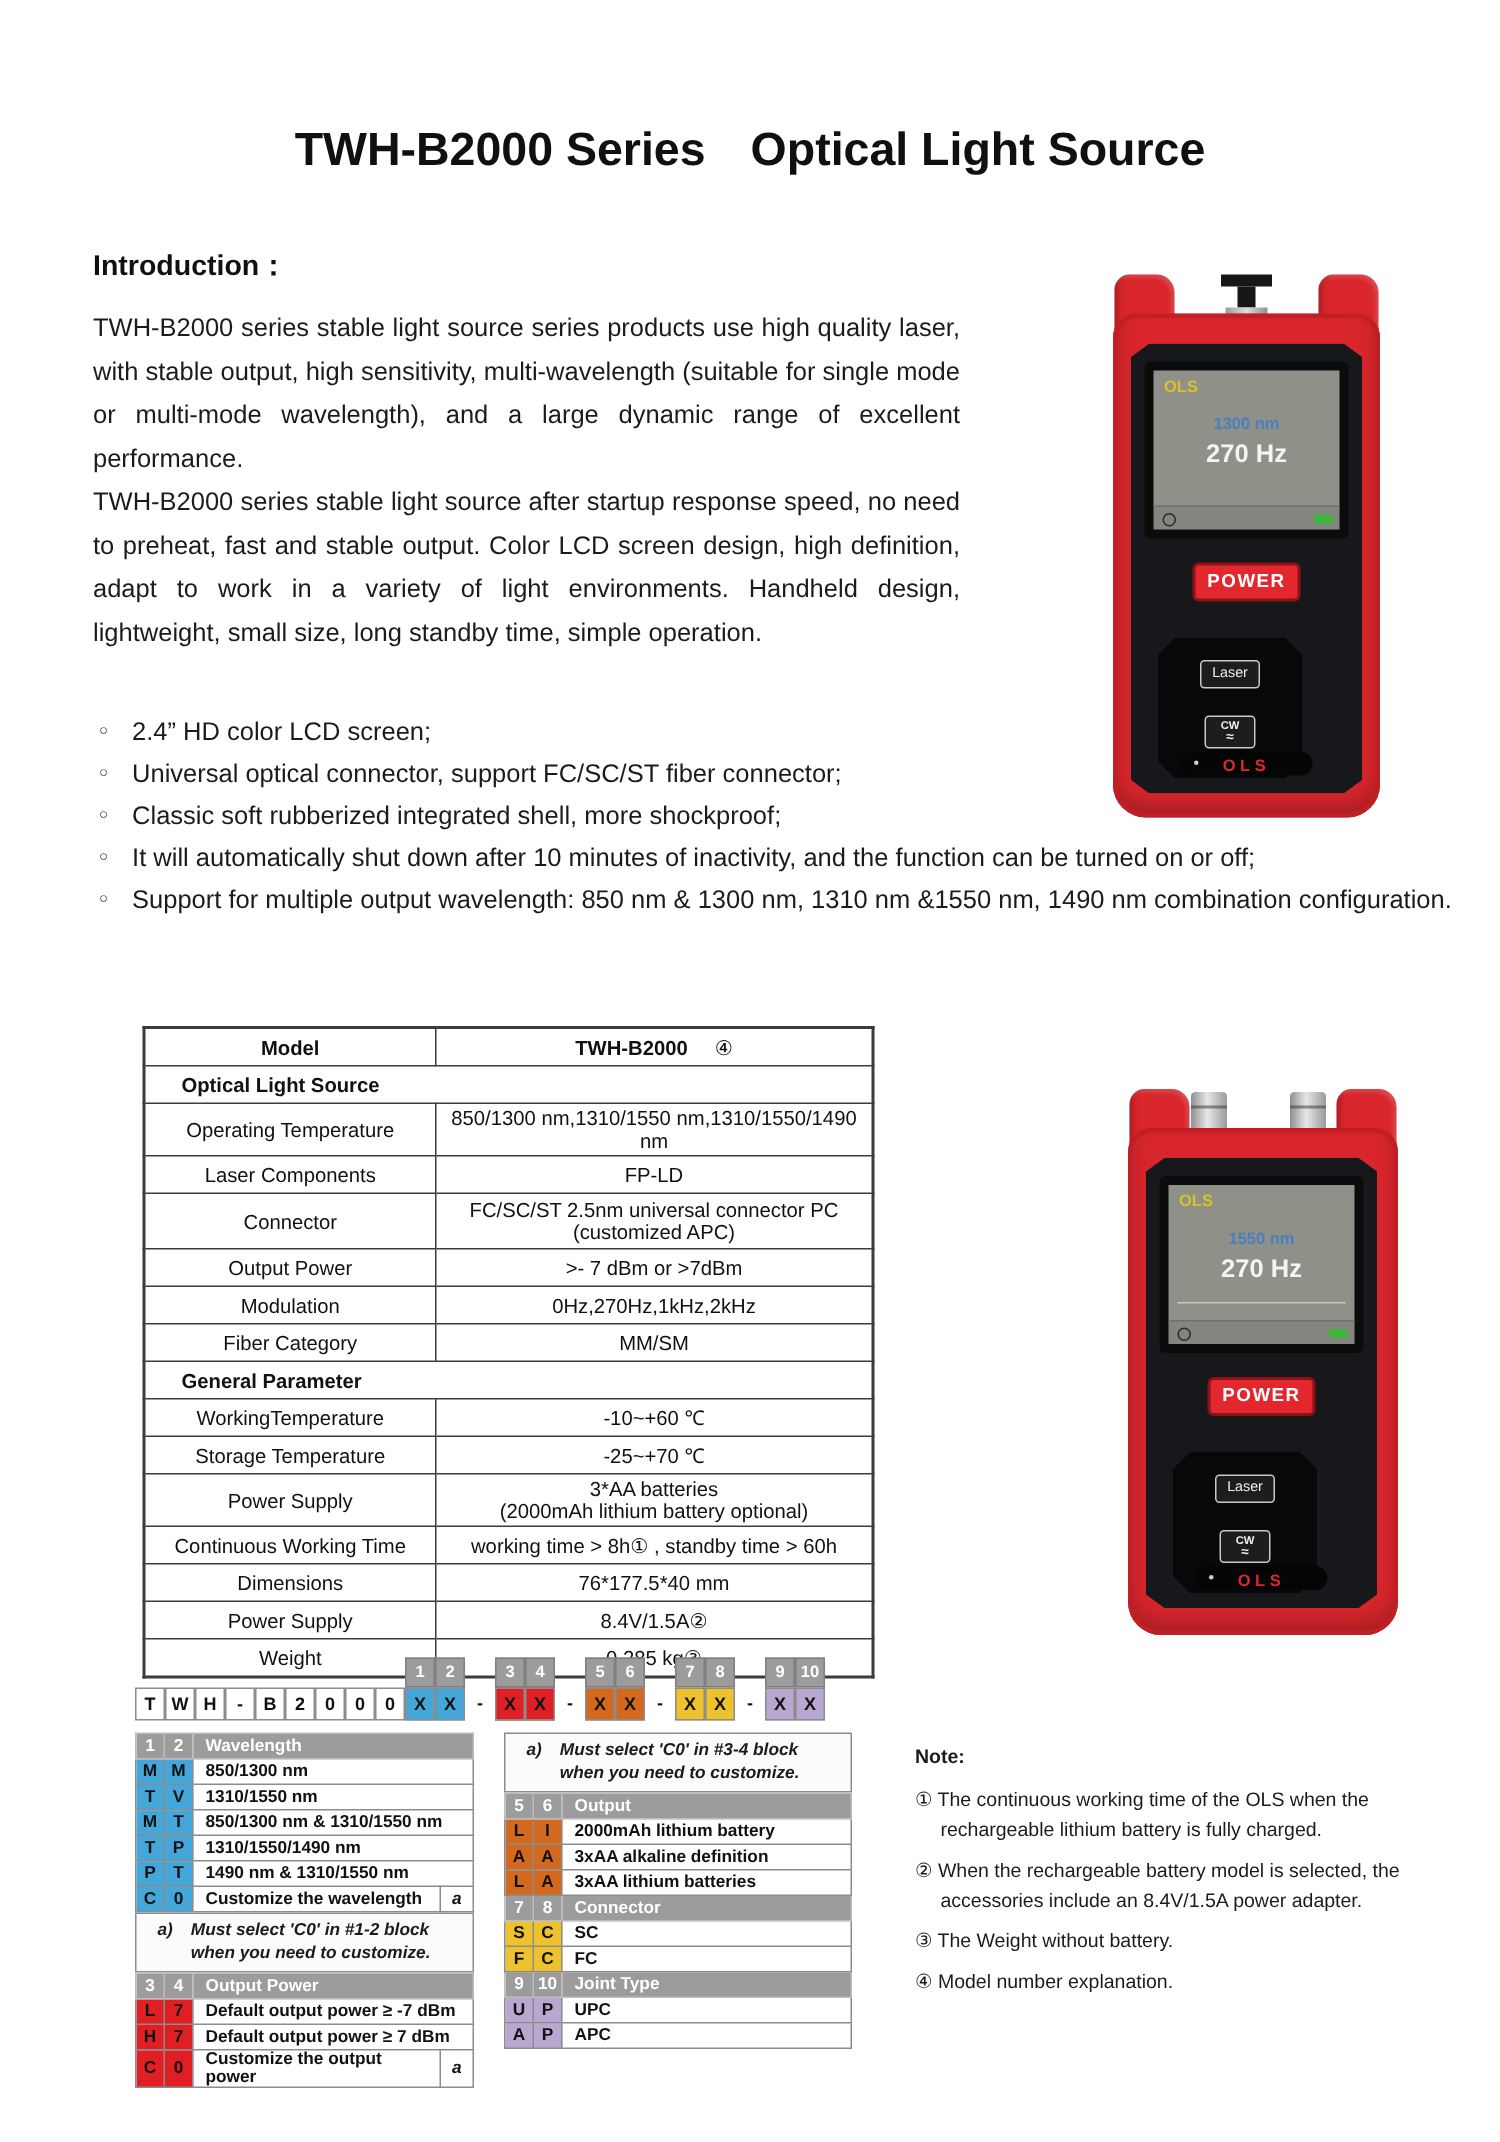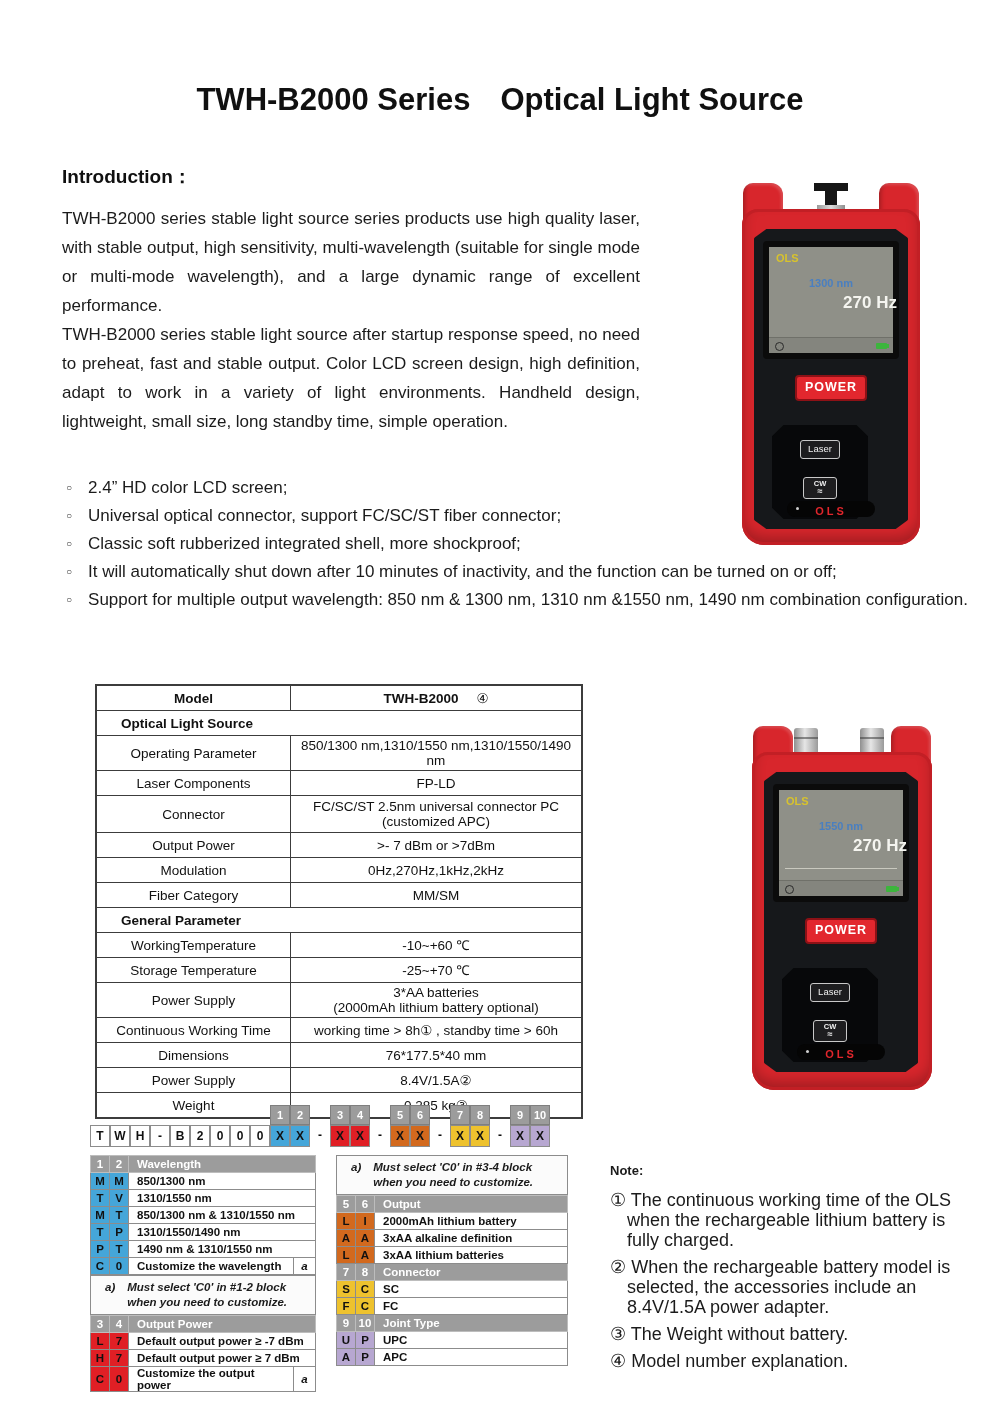--- a/index.html
+++ b/index.html
@@ -39,21 +39,21 @@
             box-shadow:inset 0 0 0 3px #c21f25, inset 0 -8px 14px rgba(0,0,0,.25);}
   .ear{position:absolute;top:0;width:40px;height:66px;background:#d8262c;border-radius:10px 12px 0 0;
        box-shadow:inset -2px 2px 3px rgba(255,255,255,.18), inset 2px -2px 4px rgba(0,0,0,.25);}
   .ear.l{left:1px;} .ear.r{right:1px;}
   .panel{position:absolute;left:12px;top:46px;width:154px;height:300px;background:#16181b;
          border-radius:10px;clip-path:polygon(8% 0,92% 0,100% 3%,100% 97%,92% 100%,8% 100%,0 97%,0 3%);}
   .screen{position:absolute;left:9px;top:12px;width:124px;height:106px;background:#8f9088;
           border:6px solid #0b0b0b;border-radius:4px;}
   .scr-brand{position:absolute;left:7px;top:5px;color:#d7c22e;font-size:11px;font-weight:bold;}
   .scr-wl{position:absolute;left:0;top:30px;width:100%;text-align:center;color:#4a7fc0;font-size:11px;font-weight:bold;}
-  .scr-hz{position:absolute;left:0;top:46px;width:100%;text-align:center;color:#f5f5f0;font-size:17px;font-weight:bold;margin-left:39px;}
+  .scr-hz{position:absolute;left:0;top:46px;width:100%;text-align:center;color:#f5f5f0;font-size:17px;font-weight:bold;}
   .scr-line{position:absolute;left:6px;right:6px;top:78px;border-top:1px solid #c9c9bf;}
   .scr-bar{position:absolute;left:0;right:0;bottom:0;height:15px;border-top:1px solid #6f7069;
            background:rgba(0,0,0,.07);}
   .clock{position:absolute;left:6px;top:4px;width:7px;height:7px;border:1px solid #2a2a2a;border-radius:50%;}
   .batt{position:absolute;right:6px;top:5px;width:11px;height:6px;background:#3db53d;border-radius:1px;}
   .batt:after{content:"";position:absolute;right:-2px;top:1px;width:2px;height:4px;background:#3db53d;}
   .power-btn{position:absolute;left:50%;transform:translateX(-50%);top:146px;width:68px;height:22px;
              background:#e2272e;border:2px solid #8d1116;border-radius:4px;color:#fff;
              font-size:12.5px;font-weight:bold;text-align:center;line-height:20px;letter-spacing:1px;}
   .keypad{position:absolute;left:18px;top:196px;width:96px;height:94px;background:#07080a;
@@ -102,21 +102,21 @@
   table.dt td.tag{width:22px;text-align:center;font-style:italic;background:#fff;}
   table.dt tr.hd td{background:#9c9c9c;color:#fff;border-color:#bdbdbd;}
   .anote{border:1px solid #8c8c8c;background:#fbfbfb;font-style:italic;font-weight:bold;
          font-size:11.5px;display:flex;padding:4px 4px 4px 14px;line-height:15px;}
   .anote .ap{margin-right:12px;flex:0 0 auto;}
   .anote .at{white-space:pre-line;}
 
   
   .notes{position:absolute;left:520px;top:58px;width:368px;}
   .ntitle{font-size:13px;font-weight:bold;margin-bottom:12px;}
-  .nitem{font-size:18px;line-height:20px;margin-bottom:7px;padding-left:17px;text-indent:-17px;}
+  .nitem{font-size:13px;line-height:20px;margin-bottom:7px;padding-left:17px;text-indent:-17px;}
 </style>
 </head>
 <body>
 
 <div class="title"><span>TWH-B2000 Series</span><span class="gap"></span><span>Optical Light Source</span></div>
 
 <div class="intro">
   <h2 class="sec-head">Introduction：</h2>
   <p>TWH-B2000 series stable light source series products use high quality laser, with stable output, high sensitivity, multi-wavelength (suitable for single mode or multi-mode wavelength), and a large dynamic range of excellent performance.</p>
   <p>TWH-B2000 series stable light source after startup response speed, no need to preheat, fast and stable output. Color LCD screen design, high definition, adapt to work in a variety of light environments. Handheld design, lightweight, small size, long standby time, simple operation.</p>
@@ -150,21 +150,21 @@
 <table class="spec">
   <tbody>
       <tr class="head">
     <td class="lbl">Model</td>
     <td><span>TWH-B2000</span><span class="mark">④</span></td>
   </tr>
   <tr>
         <td class="sect" colspan="2">Optical Light Source</td>
       </tr>
   <tr>
-        <td class="lbl">Operating Parameter</td>
+        <td class="lbl">Operating Temperature</td>
         <td>850/1300 nm,1310/1550 nm,1310/1550/1490 nm</td>
       </tr>
   <tr>
         <td class="lbl">Laser Components</td>
         <td>FP-LD</td>
       </tr>
   <tr>
         <td class="lbl">Connector</td>
         <td class="preline" style="height:32px">FC/SC/ST 2.5nm universal connector PC (customized APC)</td>
       </tr>

